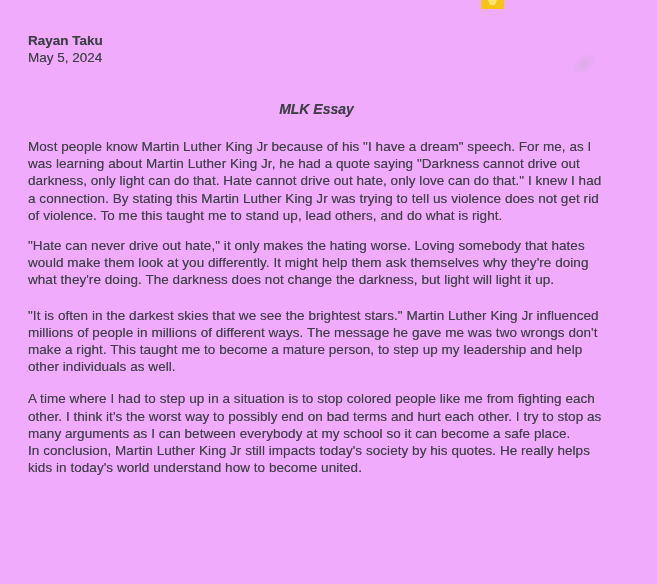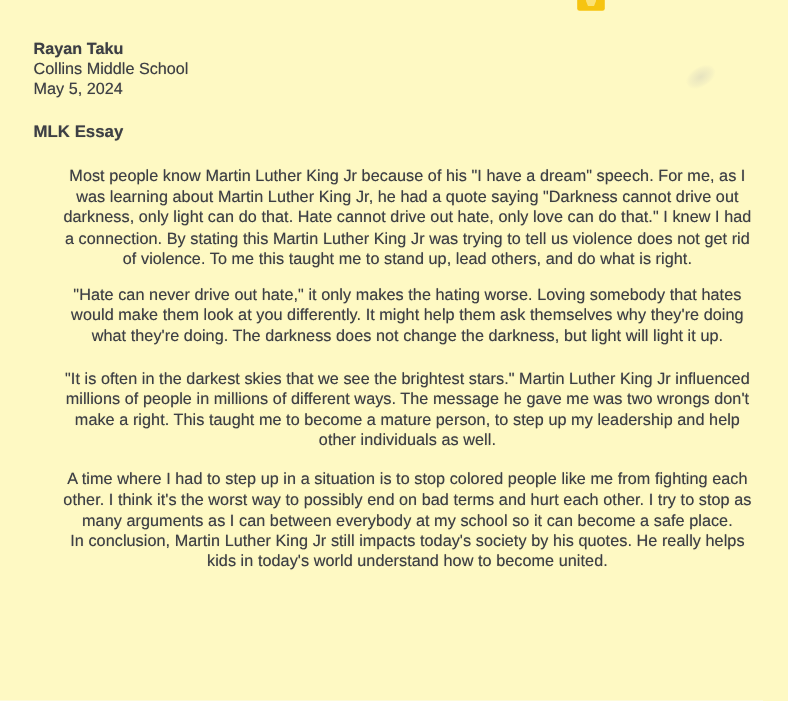--- a/index.html
+++ b/index.html
@@ -7,21 +7,21 @@
     padding: 0;
     width: 657px;
     height: 584px;
     background: #ffffff;
     overflow: hidden;
   }
   .page {
     position: relative;
     width: 657px;
     height: 584px;
-    background: #fef9c3;
+    background: #f0abfc;
     font-family: "Liberation Sans", sans-serif;
     color: #3d3f44;
   }
   .doc-text {
     text-shadow: 0 0 0.6px rgba(62,64,70,0.55);
   }
   .cropped-icon {
     position: absolute;
     left: 481px;
     top: 0;
@@ -57,36 +57,37 @@
     line-height: 16.5px;
   }
   .author-name {
     font-weight: bold;
   }
   .essay-title {
     position: absolute;
     left: 28px;
     top: 101px;
     width: 577px;
+    text-align: center;
     font-weight: bold;
     font-size: 14px;
+    font-style: italic;
   }
   .essay-body {
     position: absolute;
     left: 28px;
     top: 138px;
     width: 608px;
     font-size: 13.5px;
     line-height: 17.2px;
     letter-spacing: 0.05px;
   }
   .para {
     white-space: pre-line;
-    margin: 0 0 13px 15px;
-    text-align: center;
+    margin: 0 0 13px 0;
   }
   .para + .para {
     margin-top: 0;
   }
   .para:nth-child(2) { margin-bottom: 18px; }
   .para:nth-child(3) { margin-bottom: 15px; }
   .para:nth-child(4) { margin-bottom: 20px; }
 </style>
 </head>
 <body>
@@ -94,21 +95,20 @@
 <div class="page">
 
   <div class="cropped-icon">
     <span class="icon-glint"></span>
   </div>
 
   <div class="scan-smudge"></div>
 
   <div class="header-block doc-text">
     <div class="author-name">Rayan Taku</div>
-    <div>Collins Middle School</div>
     <div>May 5, 2024</div>
   </div>
 
   <div class="essay-title doc-text">MLK Essay</div>
 
   <div class="essay-body">
     <p class="para doc-text">Most people know Martin Luther King Jr because of his "I have a dream" speech. For me, as I
 was learning about Martin Luther King Jr, he had a quote saying "Darkness cannot drive out
 darkness, only light can do that. Hate cannot drive out hate, only love can do that." I knew I had
 a connection. By stating this Martin Luther King Jr was trying to tell us violence does not get rid

